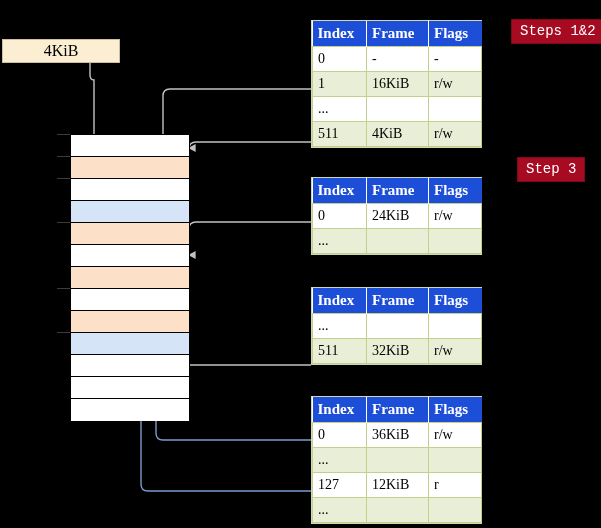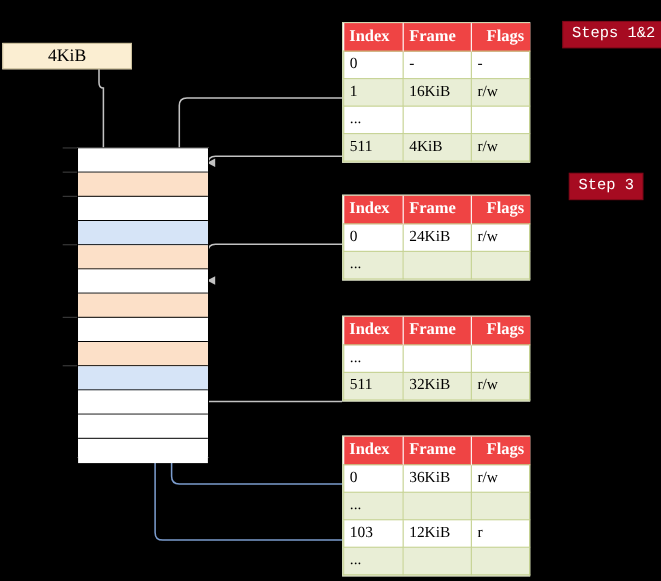--- a/index.html
+++ b/index.html
@@ -57,27 +57,27 @@
   
   .ptable{
     position:absolute;width:169px;
     border:1px solid #cfd8b0;
     border-collapse:collapse;
     background:#fff;
     box-sizing:content-box;
   }
   .ptable table{border-collapse:collapse;width:169px;table-layout:fixed;}
   .ptable th{
-    background:#ef4444;color:#ffffff;
+    background:#1d4ed8;color:#ffffff;
     font-size:15px;font-weight:bold;text-align:left;
     padding:2px 5px 3px 5px;
     border-right:1px solid #ffffff;
     height:20px;
   }
-  .ptable th:last-child{border-right:none;text-align:right;}
+  .ptable th:last-child{border-right:none;}
   .ptable td{
     font-size:14px;text-align:left;
     padding:2px 5px 3px 5px;
     border:1px solid #c3d08d;
     height:19px;
     overflow:hidden;white-space:nowrap;
   }
   .ptable tr.odd td{background:#ffffff;}
   .ptable tr.even td{background:#e9eed6;}
   .ptable td.hl{background:#fbf79b;}
@@ -275,21 +275,21 @@
             <td>0</td>
             <td>36KiB</td>
             <td>r/w</td>
           </tr>
           <tr class="even">
             <td>...</td>
             <td></td>
             <td></td>
           </tr>
           <tr class="odd">
-            <td>103</td>
+            <td>127</td>
             <td>12KiB</td>
             <td>r</td>
           </tr>
           <tr class="even">
             <td>...</td>
             <td></td>
             <td></td>
           </tr>
         </tbody>
       </table>

